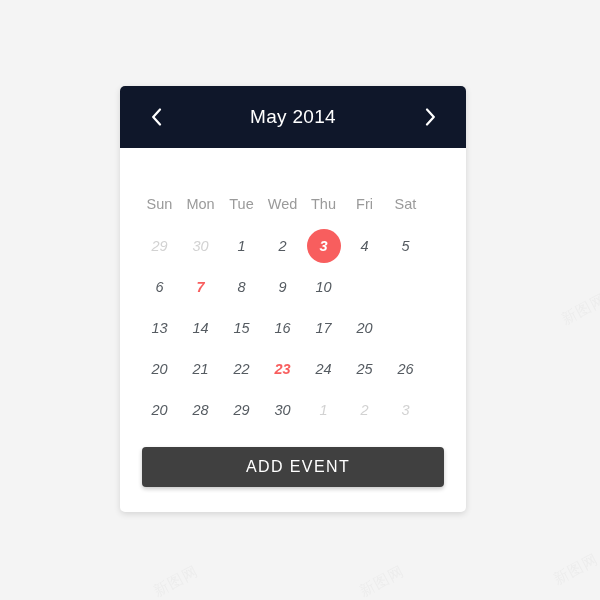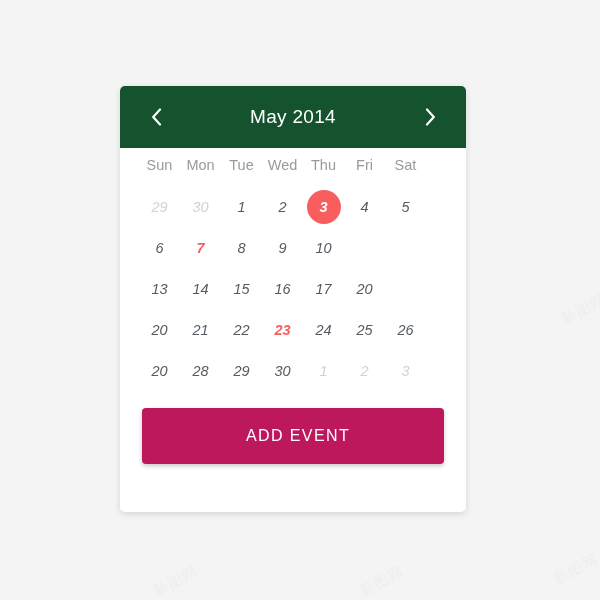--- a/index.html
+++ b/index.html
@@ -48,21 +48,21 @@
     height: 426px;
     background: #ffffff;
     border-radius: 5px;
     box-shadow: 0 2px 6px rgba(0,0,0,.13);
     overflow: hidden;
   }
 
   
   .cal-header {
     height: 62px;
-    background: #14532d;
+    background: #0f172a;
     display: flex;
     align-items: center;
     justify-content: space-between;
     padding: 0 22px;
     box-sizing: border-box;
   }
   .nav-btn {
     width: 28px;
     height: 28px;
     display: flex;
@@ -76,21 +76,22 @@
   .nav-btn svg { display: block; }
   .cal-title {
     color: #ffffff;
     font-size: 19px;
     font-weight: 400;
     letter-spacing: .3px;
   }
 
   
   .cal-body {
-    padding: 4px 19px 0 19px;
+    padding: 16px 19px 0 19px;
+    margin-top: 27px;
   }
   .week-row, .day-row {
     display: flex;
   }
   .week-row { margin-bottom: 8px; }
   .dow, .day {
     width: 41px;
     height: 41px;
     display: flex;
     align-items: center;
@@ -128,22 +129,22 @@
     font-size: 14.5px;
   }
 
   
   .cal-footer {
     padding: 17px 22px 0 22px;
   }
   .add-event {
     display: block;
     width: 100%;
-    height: 56px;
-    background: #be185d;
+    height: 40px;
+    background: #404040;
     color: #ffffff;
     border: none;
     border-radius: 4px;
     font-family: "Liberation Sans", sans-serif;
     font-size: 16px;
     font-weight: 400;
     letter-spacing: 1.4px;
     cursor: pointer;
     box-shadow: 0 2px 4px rgba(0,0,0,.22);
     padding-left: 16px;

